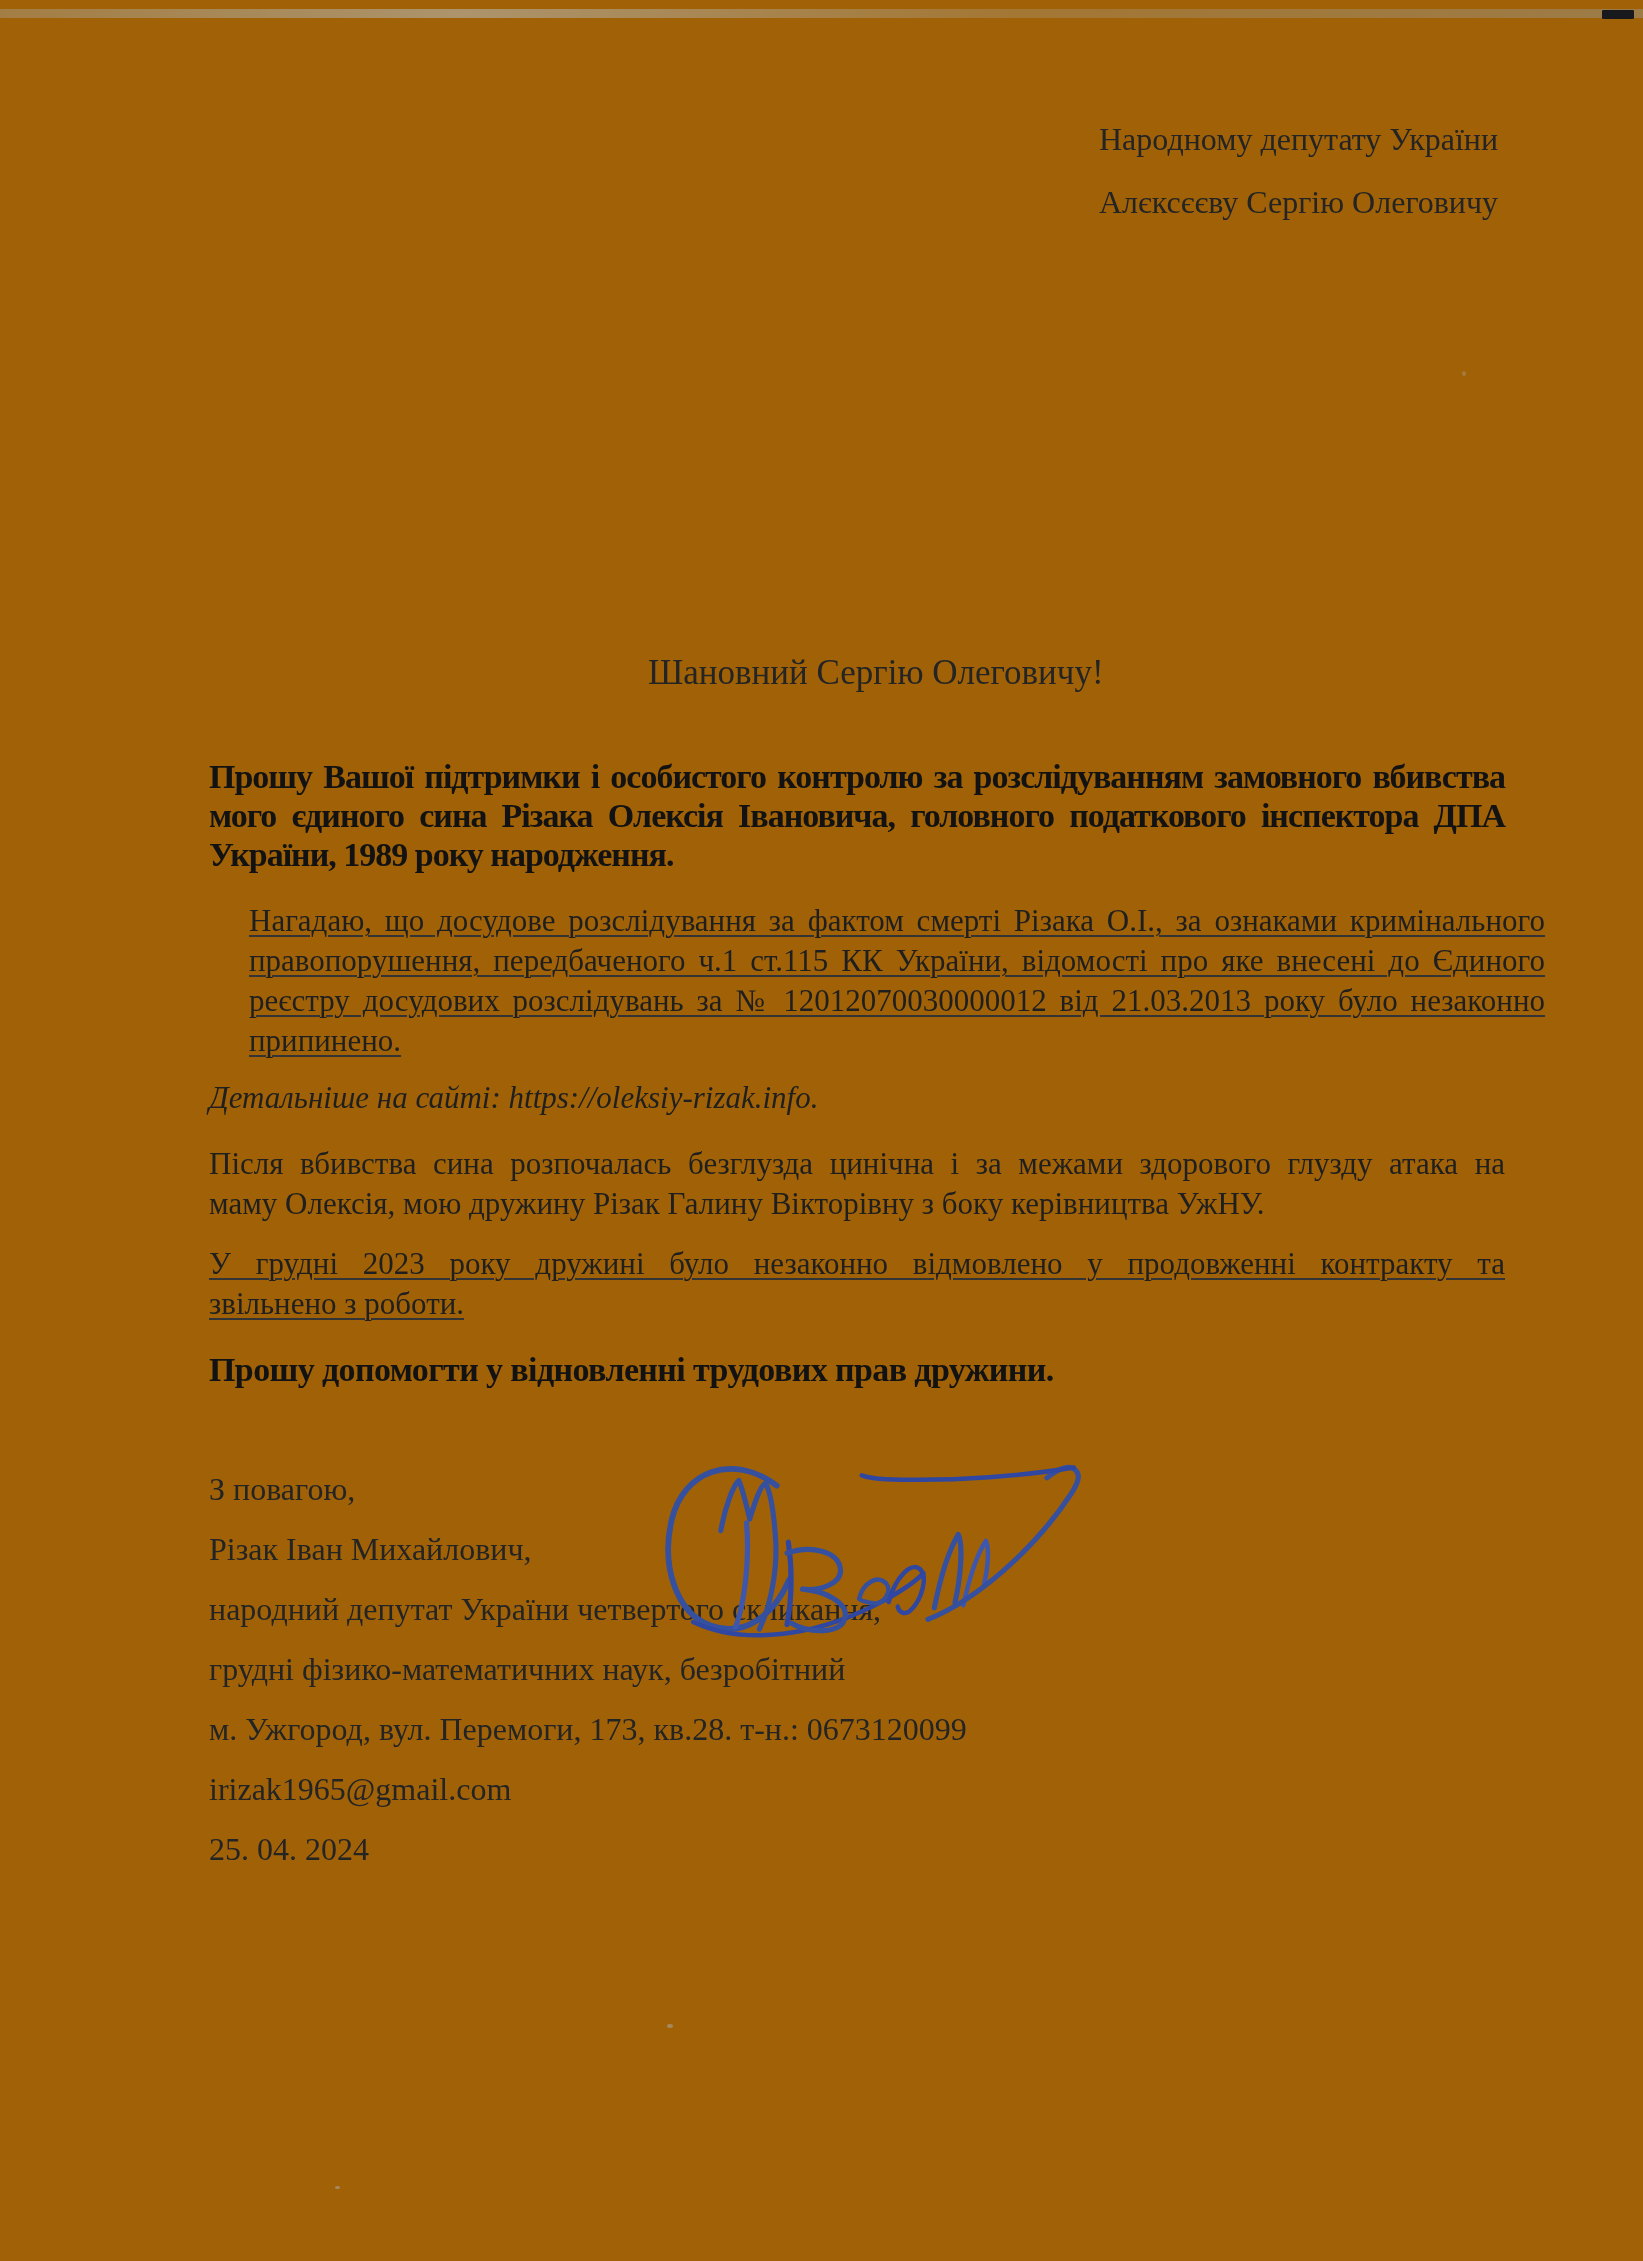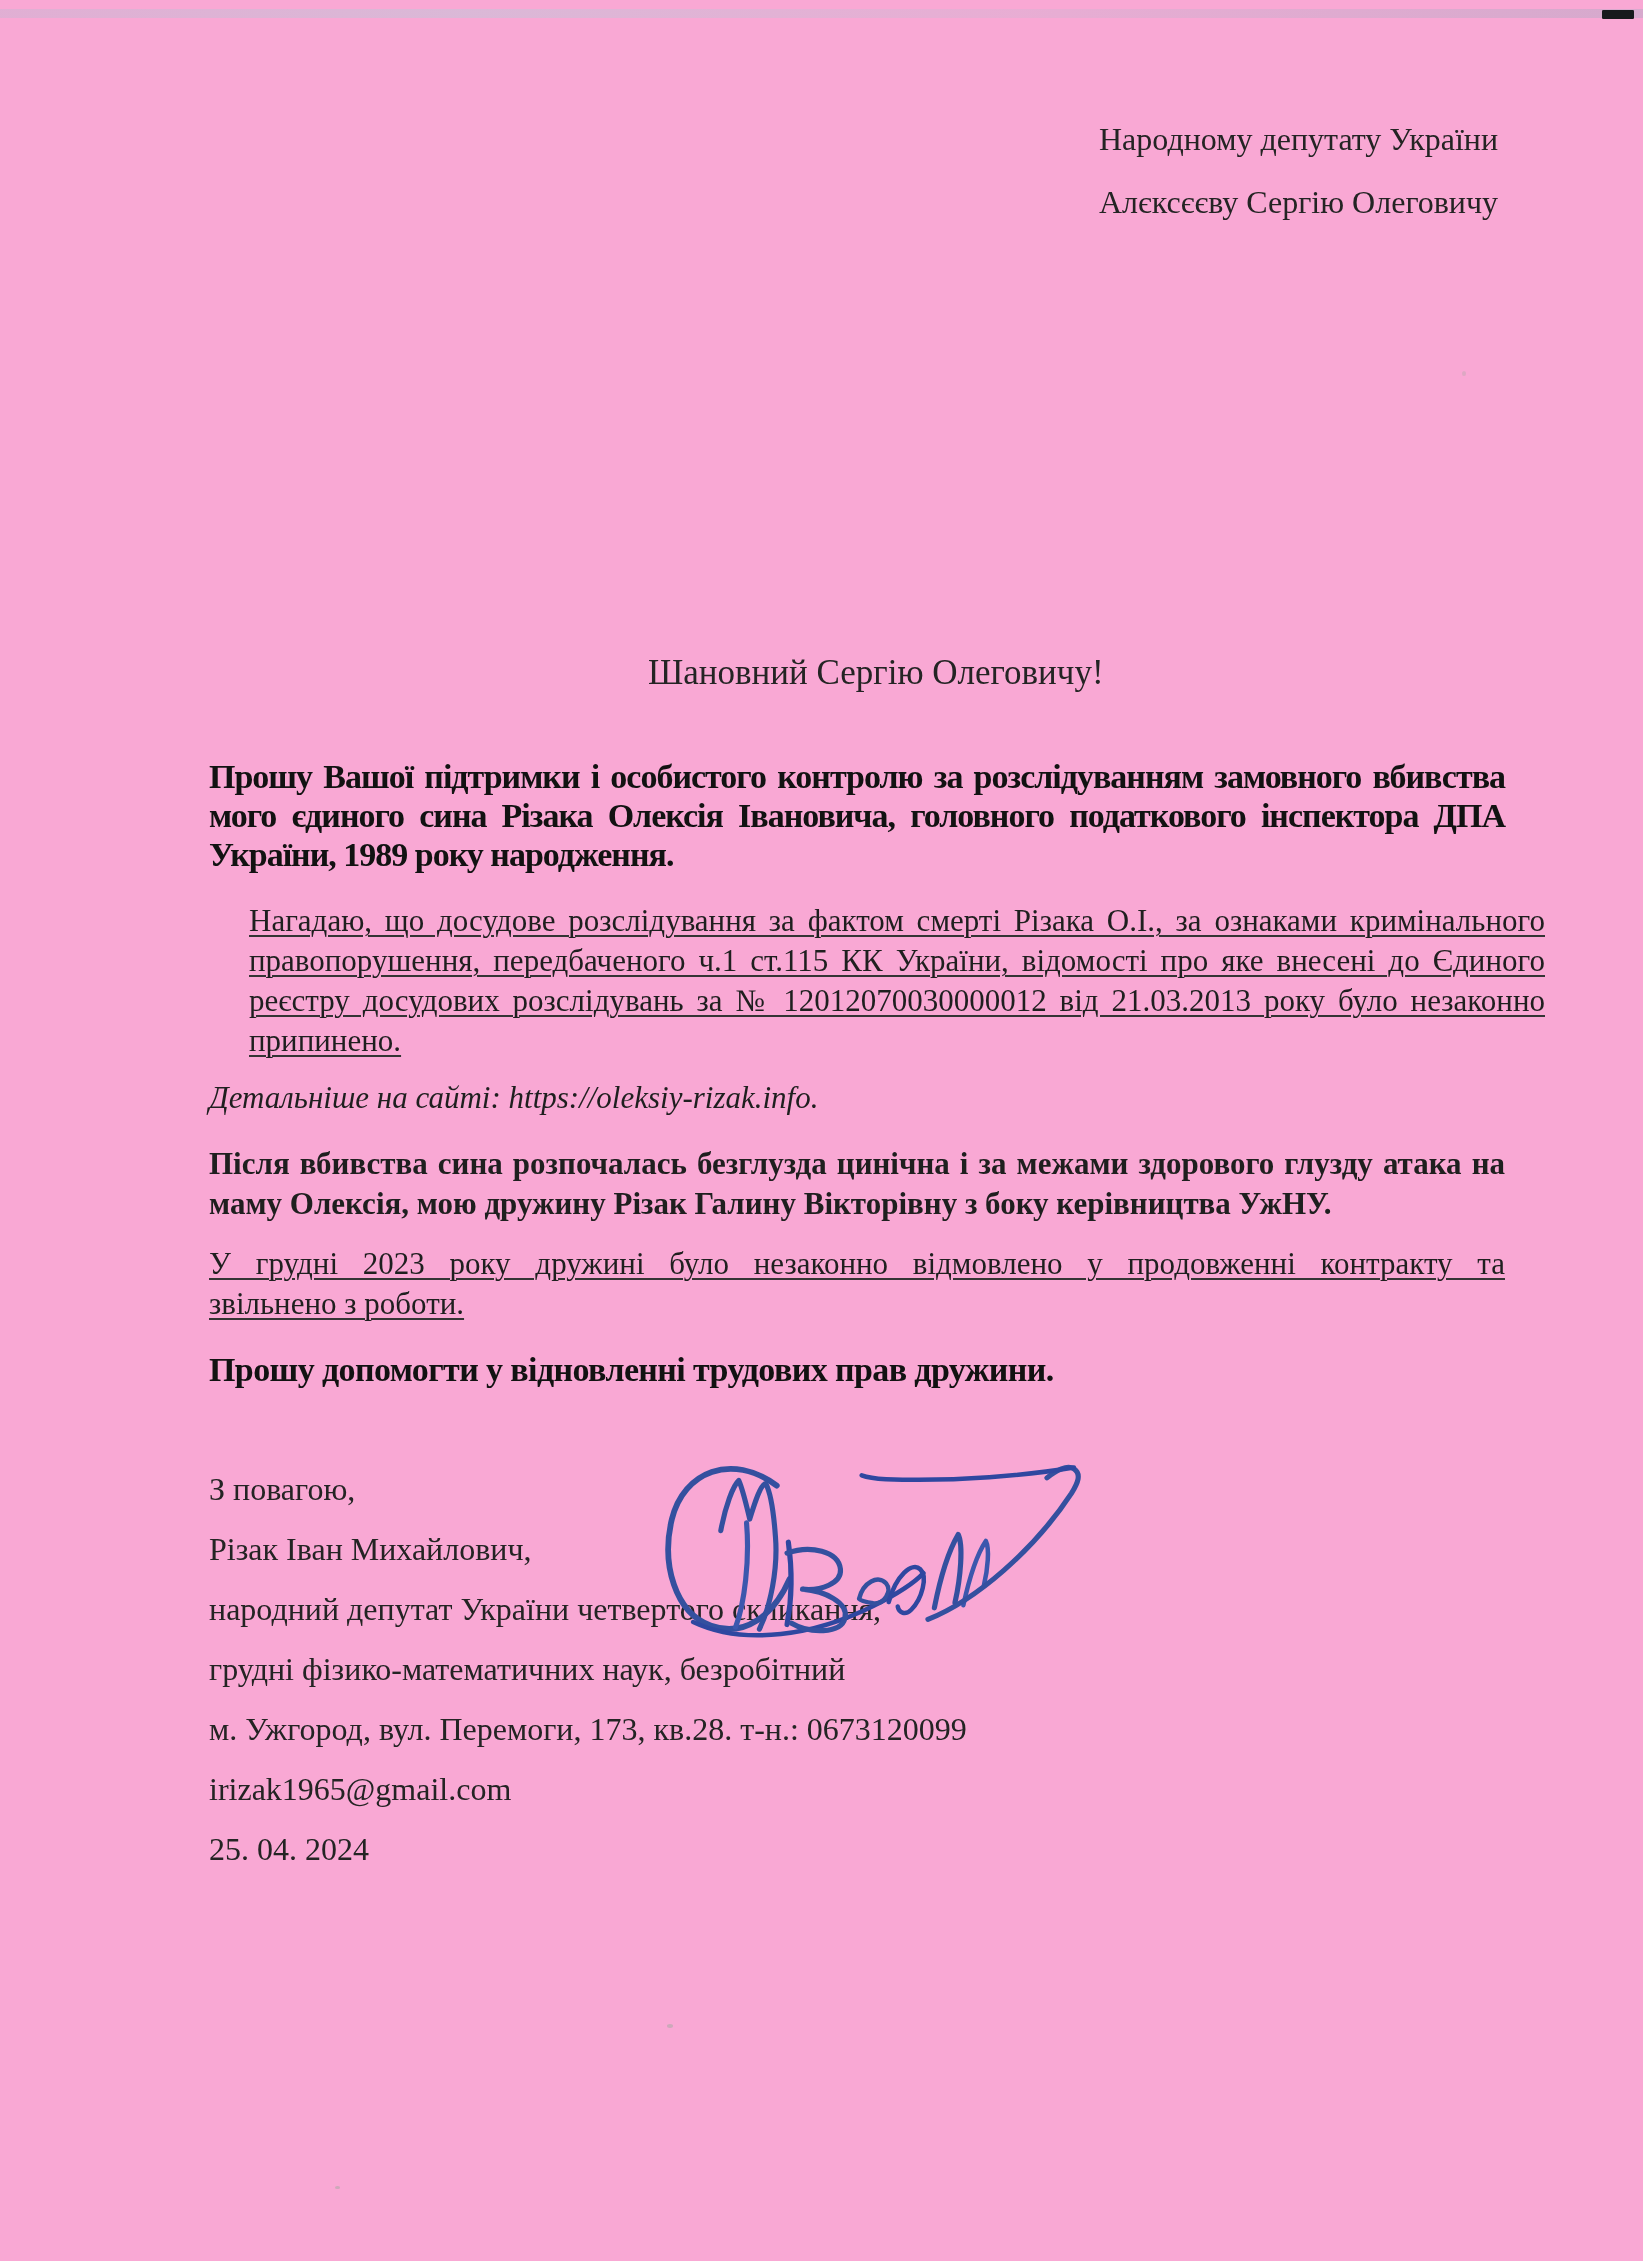--- a/index.html
+++ b/index.html
@@ -1,39 +1,39 @@
 <!DOCTYPE html>
 <html style="font-size:10.3px"><head>
 <meta charset="utf-8">
 <style>
   html,body { margin:0; padding:0; background:#e8e8e8; }
   .page {
     position:relative; width:1644px; height:2261px; margin:0 auto;
-    background:#f9a8d4; overflow:hidden;
+    background:#a16207; overflow:hidden;
     font-family:"Liberation Serif","DejaVu Serif",serif; color:#1f1f1f;
   }
   .blk { position:absolute; left:209px; width:1296px; }
   .pline { display:block; }
   .jl .pline { text-align:justify; text-align-last:justify; }
   .jl .pline.last { text-align-last:left; }
   .underlined .pline {
     text-decoration:underline;
     text-decoration-thickness:1.9px;
     text-underline-offset:3.9px;
     text-decoration-color:#343434;
   }
   
   #recipient { left:1099px; top:108px; width:451px; font-size:32px; line-height:63px; color:#242424; }
   
   #salutation { left:648px; top:653px; width:774px; font-size:35px; line-height:40px; color:#242424; }
   
   #p1 { top:757px; font-size:34px; line-height:39px; font-weight:bold; letter-spacing:-1px; color:#121212; }
   #p2 { top:901px; font-size:31px; line-height:40px;margin-left:40px; }
   #p3 { top:1078px; font-size:31px; line-height:40px;font-style:italic; }
-  #p4 { top:1144px; font-size:31px; line-height:40px;font-weight:bold; }
+  #p4 { top:1144px; font-size:31px; line-height:40px; }
   #p5 { top:1244px; font-size:31px; line-height:40px; }
   #p6 { top:1350px; font-size:34px; line-height:39px; font-weight:bold; letter-spacing:-0.6px; color:#121212; }
   
   #closing { top:1459px; font-size:32px; line-height:60px; color:#242424; }
   
   #signature { position:absolute; left:654px; top:1447px; width:490px; height:193px; }
   
   .scan-streak {
     position:absolute; left:0; top:9px; width:1644px; height:9px;
     background:linear-gradient(90deg, rgba(168,190,210,.30), rgba(185,202,218,.48) 28%, rgba(172,192,210,.22) 62%, rgba(150,172,192,.34) 97%);

